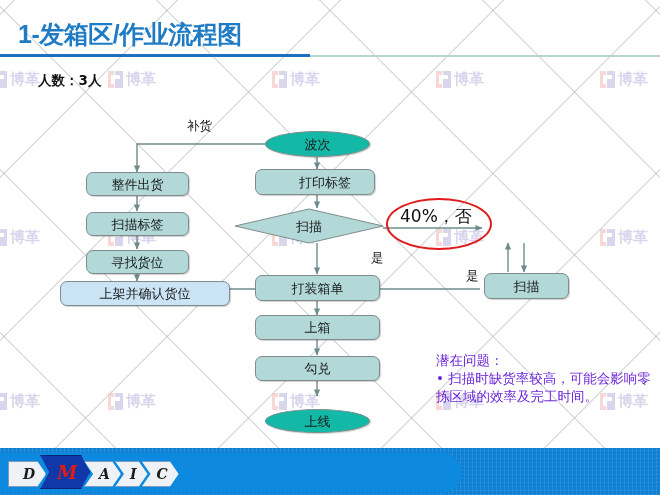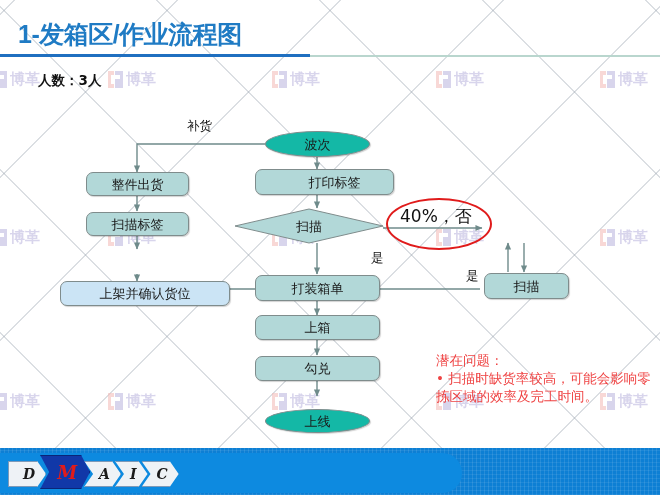--- a/index.html
+++ b/index.html
@@ -142,21 +142,21 @@
     position: absolute; z-index: 7;
     font-family: "DejaVu Sans", sans-serif;
     font-size: 17px; color: #111;
     white-space: nowrap;
   }
 
   
   .notes {
     position: absolute; z-index: 6;
     font-family: "DejaVu Sans", sans-serif;
-    font-size: 13.5px; color: #ef4444;
+    font-size: 13.5px; color: #6d28d9;
     line-height: 1.32;
     width: 215px;
   }
   .notes .n-title { font-weight: 400; }
   .notes .n-body { }
 
   
   .footer {
     position: absolute; left: 0; top: 448px;
     width: 660px; height: 47px; z-index: 8;
@@ -364,21 +364,21 @@
       <path d="M 508 272 L 508 243"></path>
 
       <path d="M 480 289 L 372 289"></path>
     </g>
   </svg>
 
   <div class="node ellipse" style="left:265px; top:131px; width:105px; height:26px;">
     <span>波次</span>
   </div>
 
-  <div class="node rect" style="left:255px; top:169px; width:139px; height:26px;padding-left:20px;">
+  <div class="node rect" style="left:255px; top:169px; width:120px; height:26px;padding-left:20px;">
     <span>打印标签</span>
   </div>
 
   <div class="node diamond-wrap" style="left:234px; top:208px; width:150px; height:36px;">
     <svg width="150" height="36" viewBox="0 0 150 36">
       <polygon points="75,1 149,18 75,35 1,18" fill="#b2d8d8" stroke="#7f8c8c" stroke-width="1"></polygon>
     </svg>
     <span class="dlabel">扫描</span>
   </div>
 
@@ -399,20 +399,23 @@
   </div>
 
   <div class="node rect" style="left:86px; top:172px; width:103px; height:24px;">
     <span>整件出货</span>
   </div>
 
   <div class="node rect" style="left:86px; top:212px; width:103px; height:24px;">
     <span>扫描标签</span>
   </div>
 
+  <div class="node rect" style="left:86px; top:250px; width:103px; height:24px;">
+    <span>寻找货位</span>
+  </div>
 
   <div class="node rect light" style="left:60px; top:281px; width:170px; height:25px;">
     <span>上架并确认货位</span>
   </div>
 
 
   <div class="node rect" style="left:484px; top:273px; width:85px; height:26px;">
     <span>扫描</span>
   </div>
 

